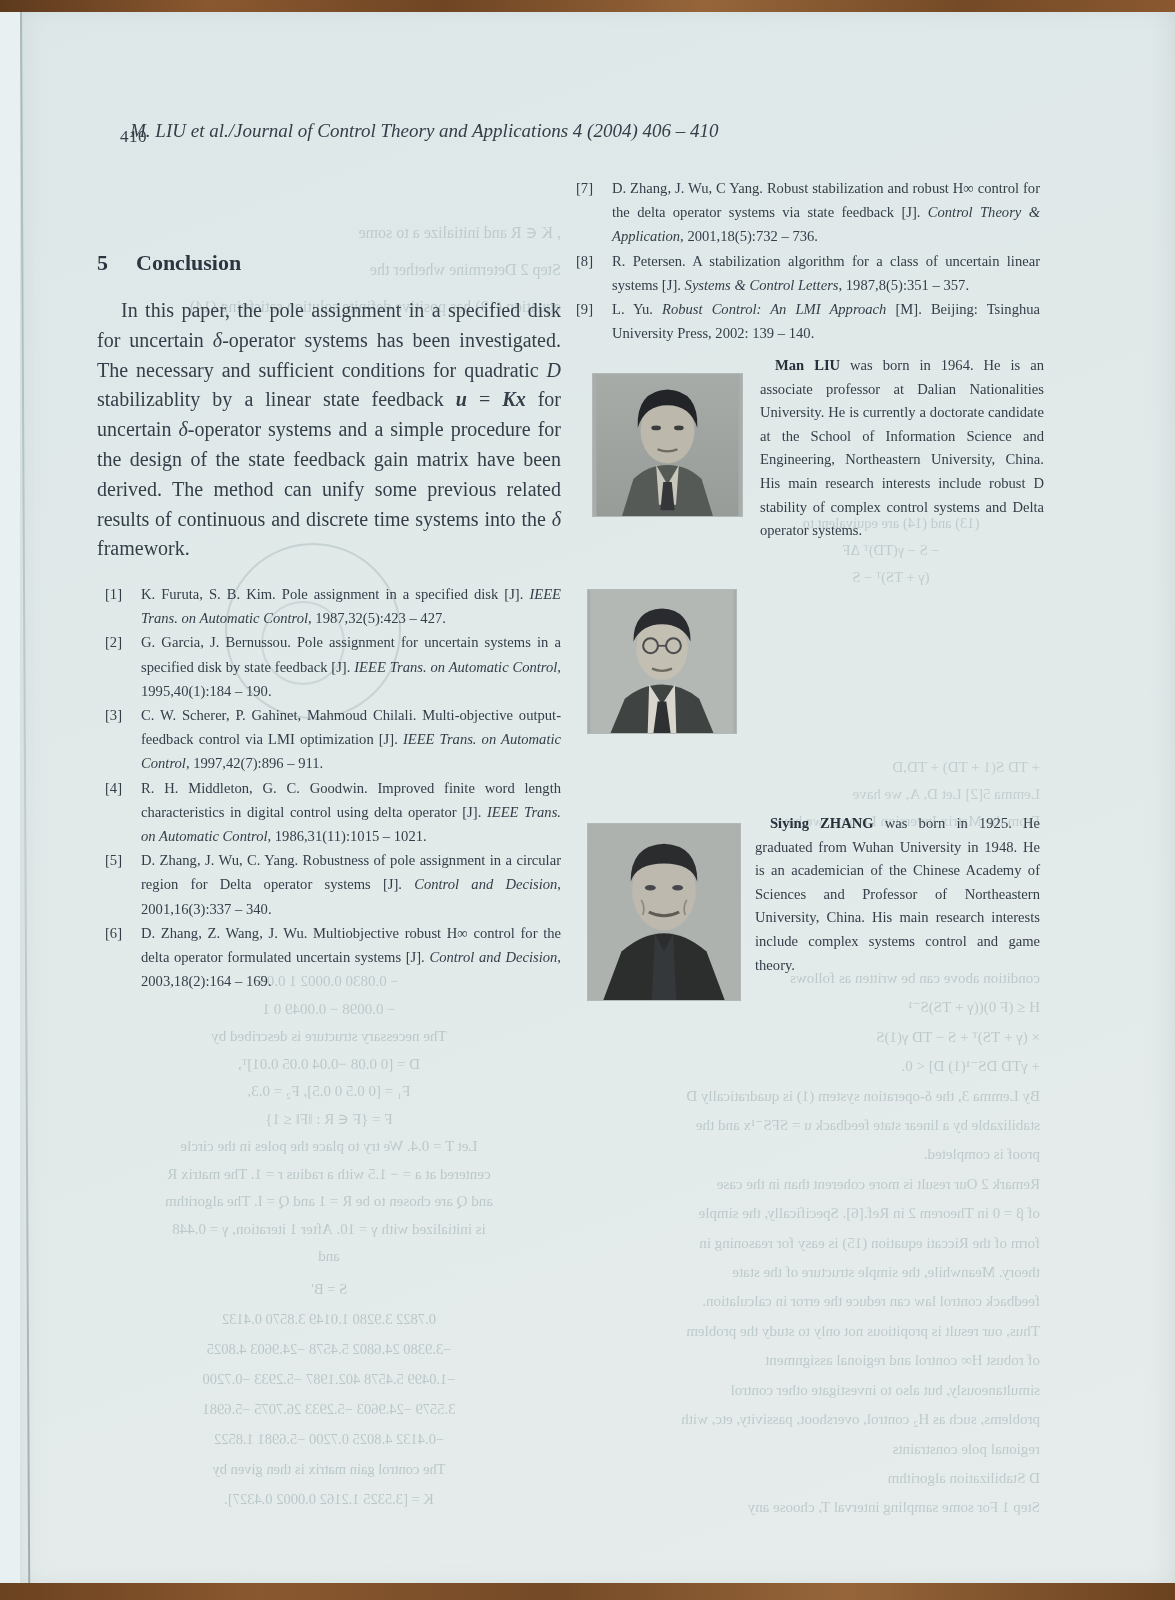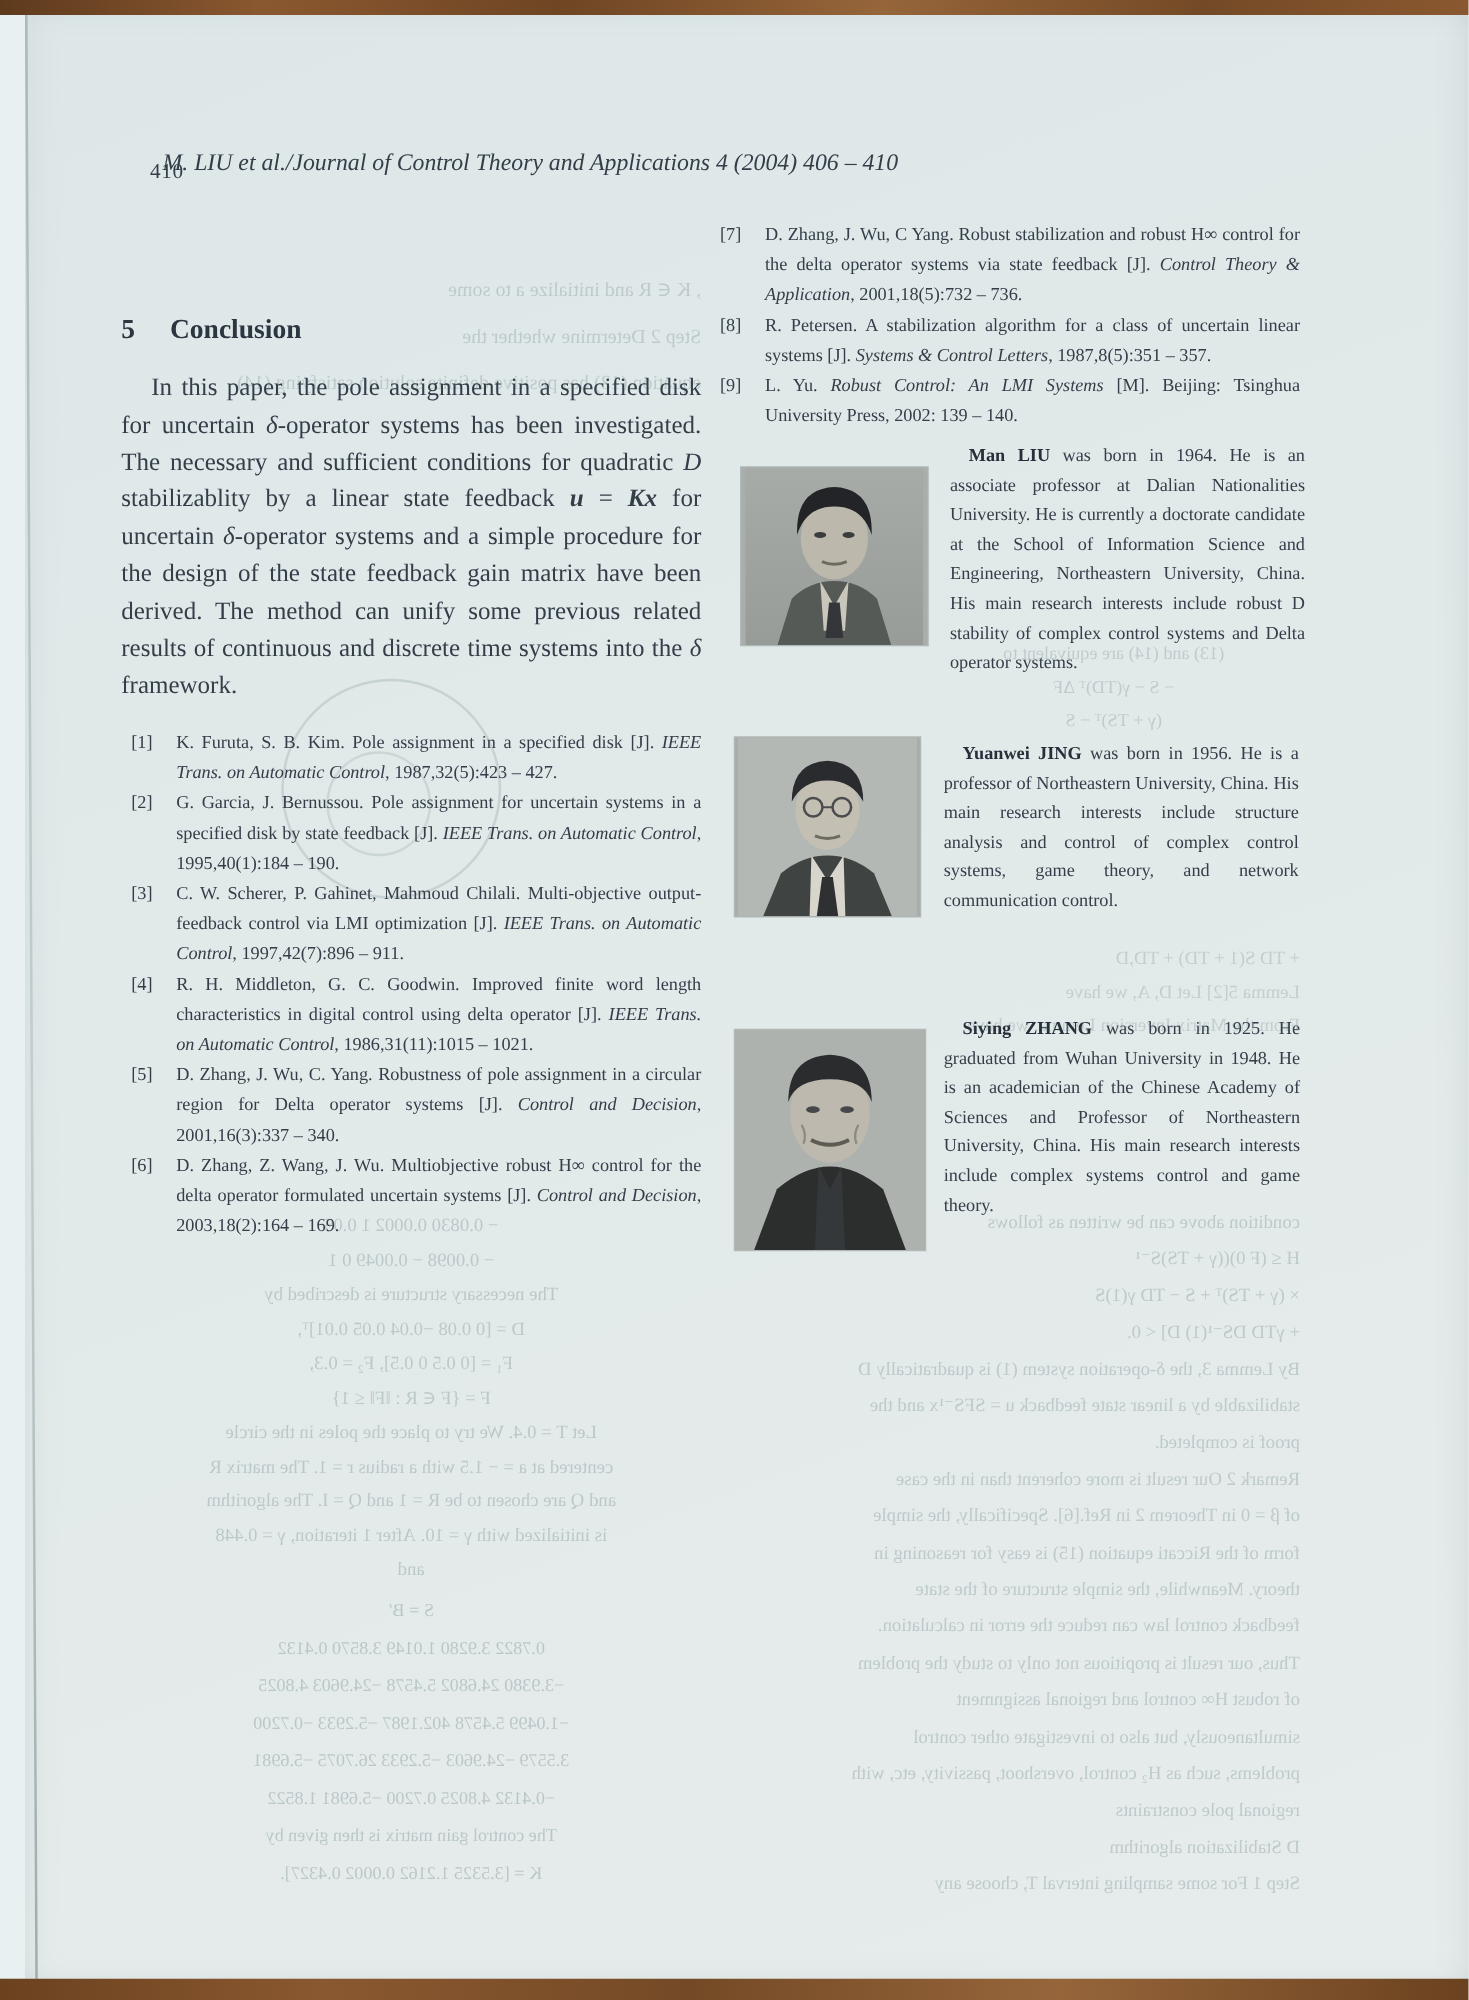--- a/index.html
+++ b/index.html
@@ -144,21 +144,21 @@
         <div class="ref"><span class="lab">[2]</span><span>G. Garcia, J. Bernussou. Pole assignment for uncertain systems in a specified disk by state feedback [J]. </span><span class="it">IEEE Trans. on Automatic Control</span><span>, 1995,40(1):184 – 190.</span></div>
         <div class="ref"><span class="lab">[3]</span><span>C. W. Scherer, P. Gahinet, Mahmoud Chilali. Multi-objective output-feedback control via LMI optimization [J]. </span><span class="it">IEEE Trans. on Automatic Control</span><span>, 1997,42(7):896 – 911.</span></div>
         <div class="ref"><span class="lab">[4]</span><span>R. H. Middleton, G. C. Goodwin. Improved finite word length characteristics in digital control using delta operator [J]. </span><span class="it">IEEE Trans. on Automatic Control</span><span>, 1986,31(11):1015 – 1021.</span></div>
         <div class="ref"><span class="lab">[5]</span><span>D. Zhang, J. Wu, C. Yang. Robustness of pole assignment in a circular region for Delta operator systems [J]. </span><span class="it">Control and Decision</span><span>, 2001,16(3):337 – 340.</span></div>
         <div class="ref"><span class="lab">[6]</span><span>D. Zhang, Z. Wang, J. Wu. Multiobjective robust H∞ control for the delta operator formulated uncertain systems [J]. </span><span class="it">Control and Decision</span><span>, 2003,18(2):164 – 169.</span></div>
       </div>
 
     <div class="blk col-right refs refs-right" id="refs-right">
         <div class="ref"><span class="lab">[7]</span><span>D. Zhang, J. Wu, C Yang. Robust stabilization and robust H∞ control for the delta operator systems via state feedback [J]. </span><span class="it">Control Theory &amp; Application</span><span>, 2001,18(5):732 – 736.</span></div>
         <div class="ref"><span class="lab">[8]</span><span>R. Petersen. A stabilization algorithm for a class of uncertain linear systems [J]. </span><span class="it">Systems &amp; Control Letters</span><span>, 1987,8(5):351 – 357.</span></div>
-        <div class="ref"><span class="lab">[9]</span><span>L. Yu. </span><span class="it">Robust Control: An LMI Systems</span><span> [M]. Beijing: Tsinghua University Press, 2002: 139 – 140.</span></div>
+        <div class="ref"><span class="lab">[9]</span><span>L. Yu. </span><span class="it">Robust Control: An LMI Approach</span><span> [M]. Beijing: Tsinghua University Press, 2002: 139 – 140.</span></div>
       </div>
 
     <div class="author-block" style="left:576px;top:342px;width:452px;padding-left:17px;">
       <svg class="photo" style="width:149px;height:142px;margin-top:20px;" viewBox="0 0 100 100">
         <rect width="100" height="100" fill="#9fa3a0"></rect>
         <rect width="100" height="100" fill="url(#g1)" opacity=".4"></rect>
         <defs>
             <linearGradient id="g1" x1="0" y1="0" x2="0" y2="1">
               <stop offset="0" stop-color="#b4b8b4"></stop>
               <stop offset="1" stop-color="#8e928f"></stop>
@@ -182,21 +182,20 @@
         <path d="M14 100 L24 76 Q36 66 50 66 Q64 66 76 76 L86 100 Z" fill="#3f4442"></path>
         <path d="M41 66 L50 80 L59 66 L60 100 L40 100 Z" fill="#d8d5cc"></path>
         <path d="M47 78 L53 78 L56 100 L44 100 Z" fill="#2e3032"></path>
         <ellipse cx="50" cy="41" rx="18" ry="22" fill="#c3bfb2"></ellipse>
         <path d="M30 36 Q30 14 50 13 Q70 14 70 36 Q64 24 50 24 Q36 24 30 36 Z" fill="#2a2b2e"></path>
         <circle cx="42" cy="39" r="5.2" fill="none" stroke="#4a4c4e" stroke-width="1.4"></circle>
         <circle cx="58" cy="39" r="5.2" fill="none" stroke="#4a4c4e" stroke-width="1.4"></circle>
         <line x1="47" y1="39" x2="53" y2="39" stroke="#4a4c4e" stroke-width="1.2"></line>
         <path d="M43 55 Q50 58 57 55" stroke="#6d6a60" stroke-width="1.6" fill="none"></path>
       </svg>
-      <p class="bio" style="margin-left:19px;width:284px;margin-top:3px;"><b class="an">Yuanwei JING</b><span class="ab"> was born in 1956. He is a professor of Northeastern University, China. His main research interests include structure analysis and control of complex control systems, game theory, and network communication control.</span></p>
     </div>
 
     <div class="author-block" style="left:588px;top:800px;width:452px;">
       <svg class="photo" style="width:152px;height:176px;margin-top:12px;" viewBox="0 0 100 116">
         <rect width="100" height="116" fill="#aeb2af"></rect>
         <path d="M10 116 L22 84 Q36 72 50 72 Q64 72 78 84 L90 116 Z" fill="#2c2e2e"></path>
         <path d="M44 72 L50 84 L56 72 L58 116 L42 116 Z" fill="#35383a"></path>
         <ellipse cx="50" cy="44" rx="21" ry="26" fill="#bdb9ae"></ellipse>
         <path d="M28 38 Q28 14 50 13 Q72 14 72 38 Q68 26 50 26 Q32 26 28 38 Z" fill="#2b2c2e"></path>
         <ellipse cx="41" cy="42" rx="3.6" ry="1.8" fill="#45474a"></ellipse>

